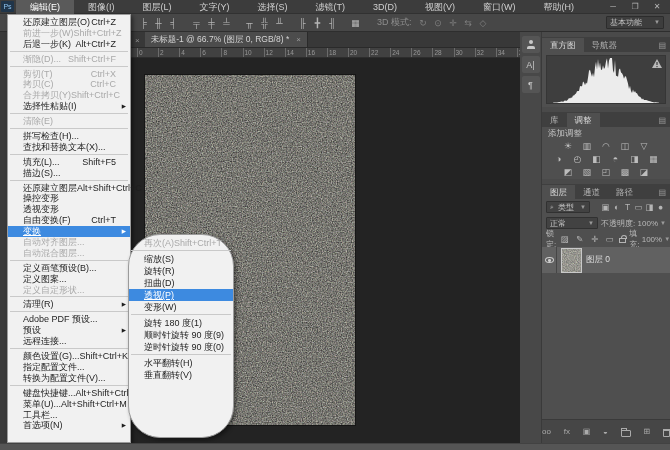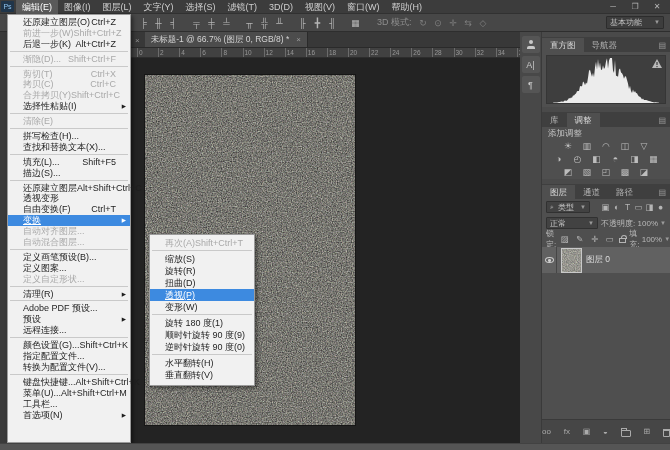--- a/index.html
+++ b/index.html
@@ -5,21 +5,21 @@
   * { margin:0; padding:0; box-sizing:border-box; }
   html,body { width:670px; height:450px; overflow:hidden; background:#3a3a3a;
     font-family:"Liberation Sans", sans-serif; -webkit-font-smoothing:antialiased; }
   #stage { position:relative; width:670px; height:450px; }
 
   
   #menubar { position:absolute; left:0; top:0; width:670px; height:14px; background:#3c3c3c;
     display:flex; align-items:center; font-size:9px; color:#cfcfcf; border-bottom:1px solid #313131; z-index:10;}
   #appicon { width:13px; height:11px; margin:0 2px 0 1px; background:#20354a; color:#8fc4ef;
     font-size:7px; line-height:11px; text-align:center; border-radius:1px; }
-  .mb-item { padding:0 6px; height:14px; line-height:14px; cursor:default; }
+  .mb-item { padding:0 14px; height:14px; line-height:14px; cursor:default; }
   .mb-item.active { background:#5a5a5a; color:#fff; }
   #winctl { margin-left:auto; display:flex; gap:4px; padding-right:4px; color:#b5b5b5; font-size:8px;}
   #winctl span { width:18px; text-align:center; }
 
   #optionsbar { position:absolute; left:0; top:14px; width:670px; height:18px; background:#474747;
     border-bottom:1px solid #2e2e2e; display:flex; align-items:center; padding-left:136px;
     color:#a8a8a8; font-size:9px; z-index:5;}
   .ob-icon { width:15px; text-align:center; color:#b5b5b5; font-size:9px; line-height:16px;}
   .ob-gap { width:8px; }
   #threed-label { margin:0 4px 0 14px; color:#8d8d8d; }
@@ -41,21 +41,21 @@
     border-bottom:1px solid #2d2d2d; }
   .tick { position:absolute; top:0; height:9px; border-left:1px solid #6b6b6b; color:#979797;
     font-size:6.5px; padding-left:1px; line-height:9px; }
   #artboard { position:absolute; left:14px; top:27px; width:210px; height:350px; box-shadow:0 0 0 1px #161616; }
   #artboard svg { display:block; }
 
   
   .menu { background:#f1f1f1; border:1px solid #9b9b9b; box-shadow:2px 2px 4px rgba(0,0,0,.45);
     font-size:9px; color:#1e1e1e; padding:2px 0; }
   #editmenu { position:absolute; left:7px; top:14px; width:124px; height:429px; z-index:50; }
-  #submenu  { position:absolute; left:149px; top:234px; width:106px; height:152px; z-index:51; }
+  #submenu  { position:absolute; left:128px; top:234px; width:106px; height:204px; z-index:51;border-radius:32px; }
   .mitem { position:relative; height:10.9px; line-height:10.9px; padding:0 14px 0 15px;
     display:flex; white-space:nowrap; }
   #submenu .mitem { height:12px; line-height:12px; }
   .mitem .ms { margin-left:auto; color:#1e1e1e; }
   .mitem.dis, .mitem.dis .ms { color:#a9a9a9; }
   .mitem.hl { background:#3d8ae0; color:#fff;text-decoration:underline; }
   .ma { position:absolute; right:4px; top:0; font-size:5.5px; }
   .msep { border-top:1px solid #c9c9c9; margin:1px 2px 2px 2px; height:0; }
 
   
@@ -424,20 +424,23 @@
       </div>
       <div class="mitem">
         <span class="ml">描边(S)...</span>
       </div>
       <div class="msep"></div>
       <div class="mitem">
         <span class="ml">还原建立图层</span>
         <span class="ms">Alt+Shift+Ctrl+C</span>
       </div>
       <div class="mitem">
+        <span class="ml">操控变形</span>
+      </div>
+      <div class="mitem">
         <span class="ml">透视变形</span>
       </div>
       <div class="mitem">
         <span class="ml">自由变换(F)</span>
         <span class="ms">Ctrl+T</span>
       </div>
       <div class="mitem hl">
         <span class="ml">变换</span>
         <span class="ma">▶</span>
       </div>

